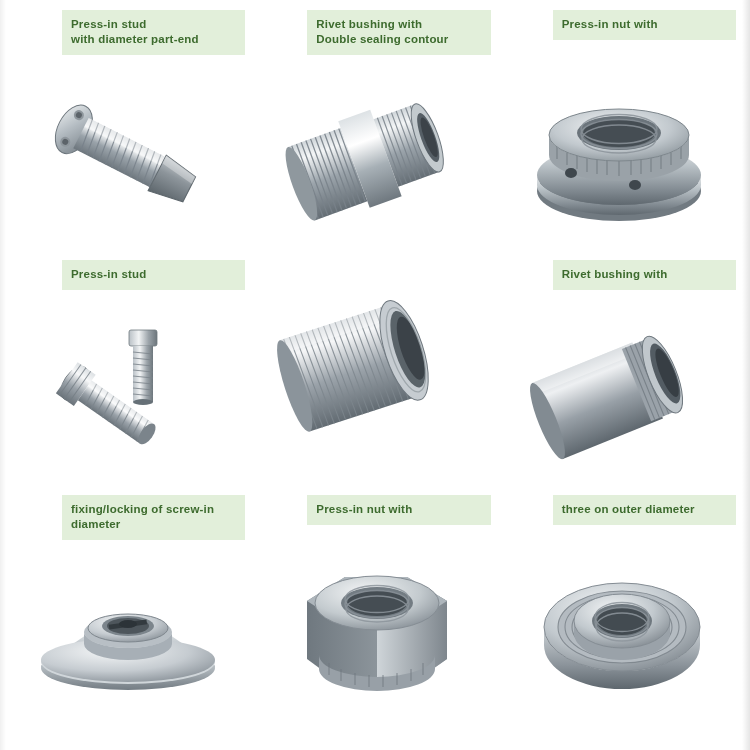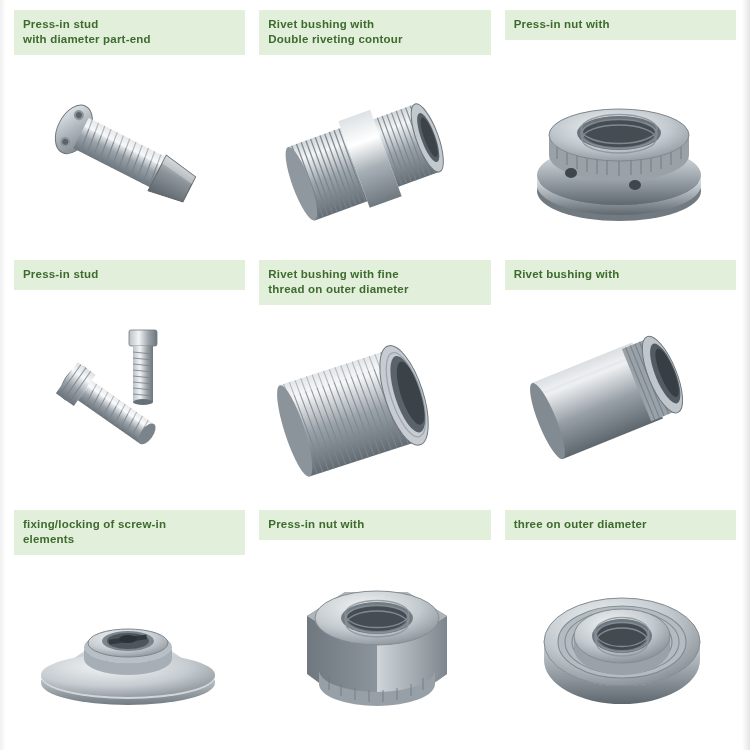--- a/index.html
+++ b/index.html
@@ -34,20 +34,21 @@
   .caption {
     background: #e2efda;
     color: #3d6b2e;
     font-size: 11.5px;
     font-weight: bold;
     line-height: 15px;
     letter-spacing: 0.2px;
     padding: 7px 9px 8px 9px;
     min-height: 30px;
     box-sizing: border-box;
+    margin-left: 48px;
   }
   .caption span { display: block; }
   .figure {
     height: 205px;
     position: relative;
     display: flex;
     align-items: center;
     justify-content: center;
   }
   .figure svg { display: block; }
@@ -125,21 +126,21 @@
             <polygon points="136,76 172,82 172,110 136,116" fill="url(#tip1)" stroke="#5d666c" stroke-width="1"></polygon>
             <polygon points="136,76 172,82 172,90 136,85" fill="#ffffff" opacity="0.3"></polygon>
           </g>
         </svg>
       </div>
     </div>
 
     <div class="cell">
       <div class="caption">
         <span>Rivet bushing with</span>
-        <span>Double riveting contour</span>
+        <span>Double sealing contour</span>
       </div>
       <div class="figure">
         <svg width="200" height="190" viewBox="0 0 200 190">
           <defs>
             <linearGradient id="bushA" x1="0" y1="0" x2="0" y2="1">
               <stop offset="0%" stop-color="#cfd5d9"></stop>
               <stop offset="20%" stop-color="#f4f6f7"></stop>
               <stop offset="55%" stop-color="#9ba4ab"></stop>
               <stop offset="100%" stop-color="#646d74"></stop>
             </linearGradient>
@@ -309,24 +310,20 @@
               <line x1="121" y1="108" x2="124" y2="132"></line>
             </g>
             <rect x="52" y="108" width="76" height="7" fill="#ffffff" opacity="0.35"></rect>
             <ellipse cx="128" cy="120" rx="6" ry="12" fill="#7b848b"></ellipse>
           </g>
         </svg>
       </div>
     </div>
 
     <div class="cell">
-      <div class="caption">
-        <span>Rivet bushing with fine</span>
-        <span>thread on outer diameter</span>
-      </div>
       <div class="figure">
         <svg width="215" height="195" viewBox="0 0 215 195">
           <defs>
             <linearGradient id="fineT" x1="0" y1="0" x2="0" y2="1">
               <stop offset="0%" stop-color="#d4d9dd"></stop>
               <stop offset="18%" stop-color="#f6f7f8"></stop>
               <stop offset="55%" stop-color="#9ba3aa"></stop>
               <stop offset="100%" stop-color="#626b72"></stop>
             </linearGradient>
           </defs>
@@ -400,21 +397,21 @@
             <ellipse cx="155" cy="97" rx="10" ry="32" fill="#535c63"></ellipse>
             <ellipse cx="157" cy="97" rx="7" ry="26" fill="#373e44"></ellipse>
           </g>
         </svg>
       </div>
     </div>
 
     <div class="cell">
       <div class="caption">
         <span>fixing/locking of screw-in</span>
-        <span>elements</span>
+        <span>diameter</span>
       </div>
       <div class="figure">
         <svg width="210" height="170" viewBox="0 0 210 170">
           <defs>
             <linearGradient id="tg1" x1="0" y1="0" x2="0" y2="1">
               <stop offset="0%" stop-color="#eceff1"></stop>
               <stop offset="40%" stop-color="#bec5ca"></stop>
               <stop offset="100%" stop-color="#737c83"></stop>
             </linearGradient>
             <radialGradient id="tgTop" cx="40%" cy="30%" r="75%">

